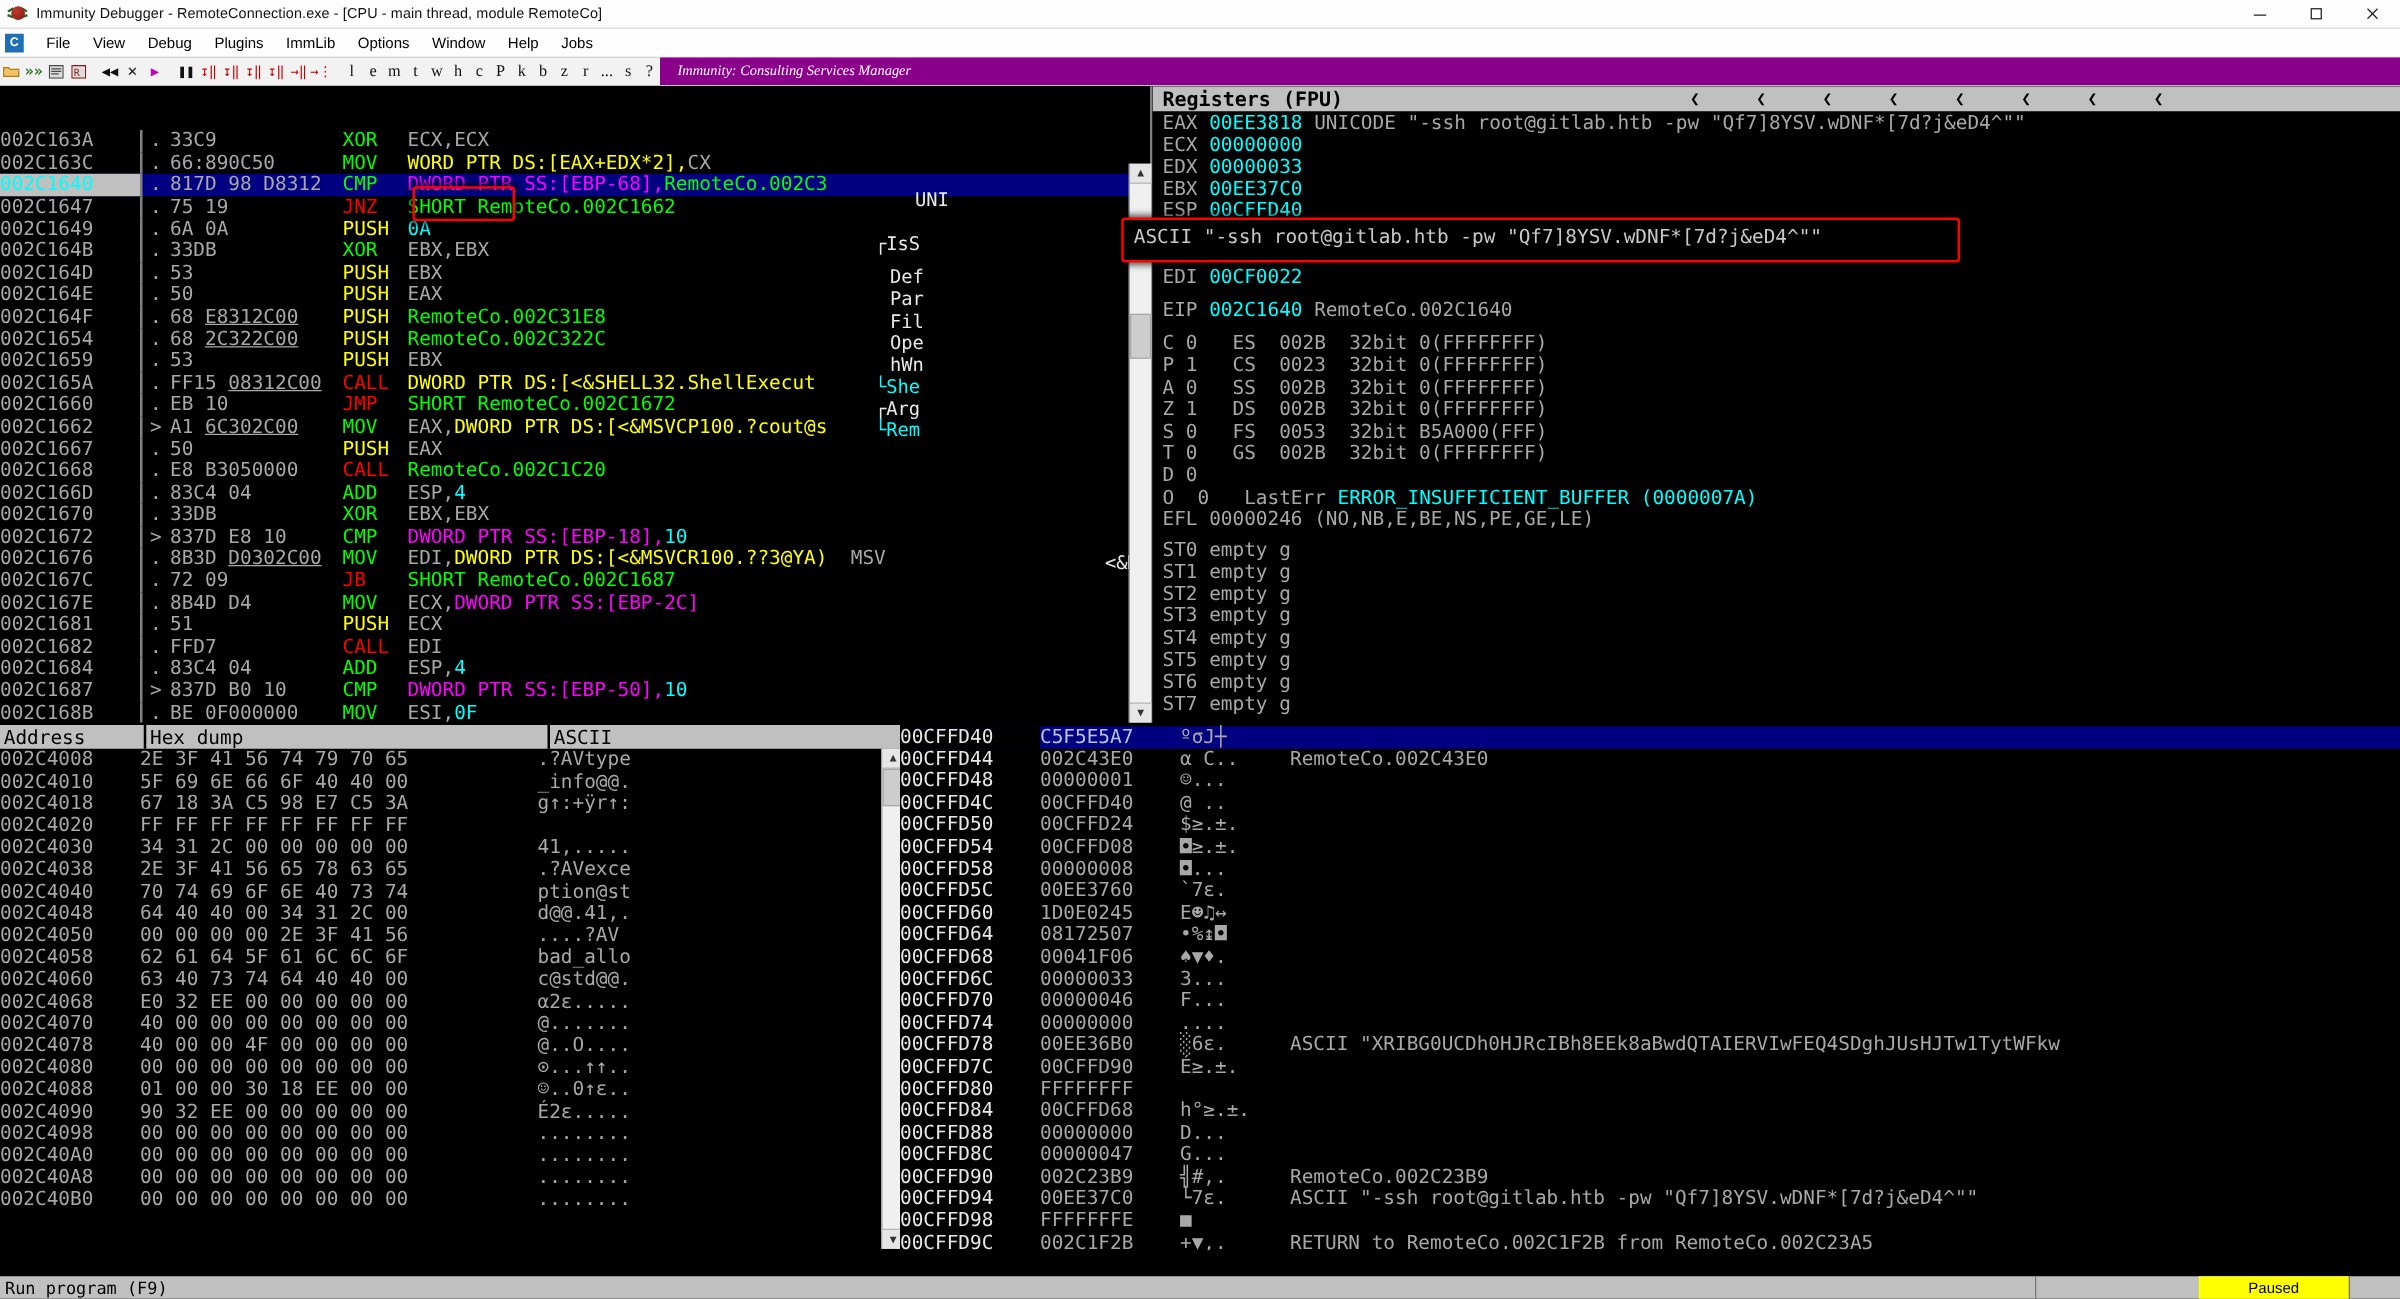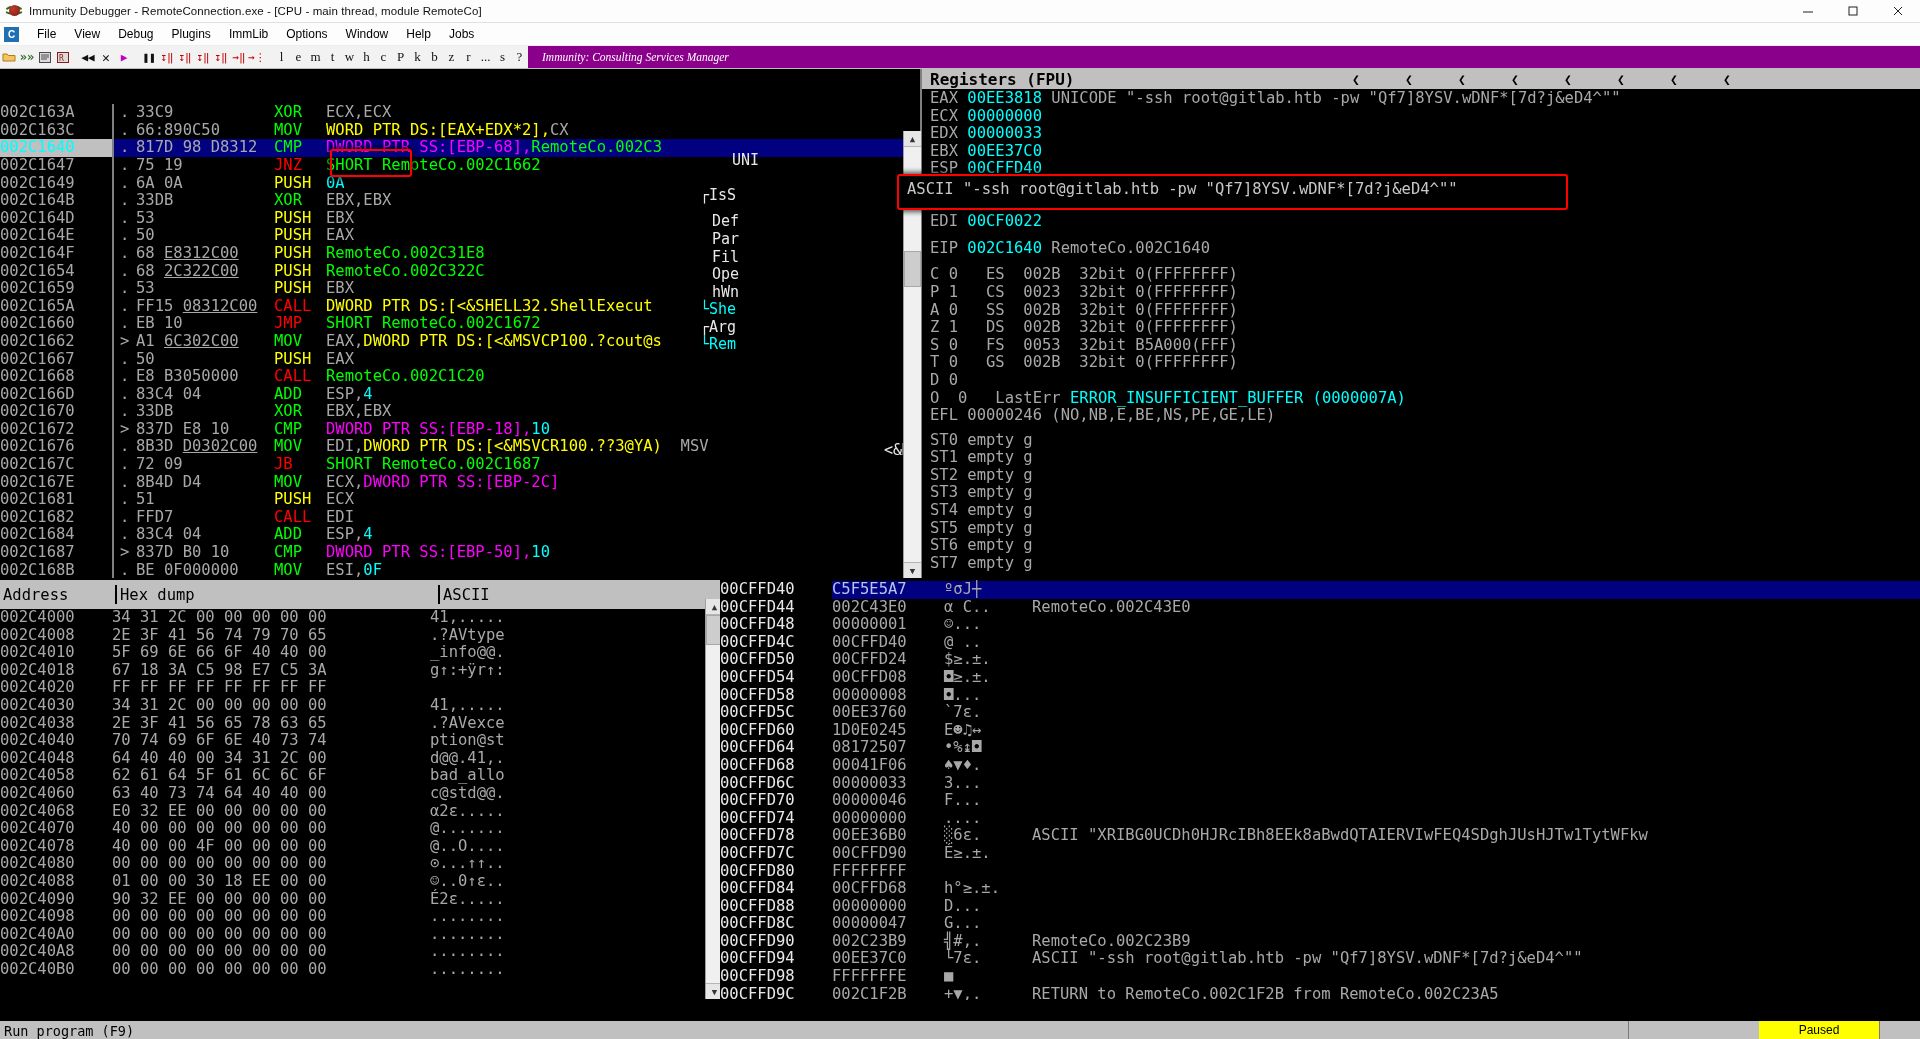--- a/index.html
+++ b/index.html
@@ -68,21 +68,21 @@
   
   #regs{left:922px;top:0;width:998px;height:509px;}
   .reg-hdr{height:20px;background:#c0c0c0;color:#000;font-family:"DejaVu Sans Mono",monospace;
      font-size:16px;font-weight:bold;display:flex;align-items:center;padding-left:8px;position:relative;}
   .reg-hdr .chev{position:absolute;font-size:13px;color:#000;font-weight:bold;}
   .reg-line{height:17.6px;white-space:pre;font-size:15.5px;}
   .redbox{position:absolute;border:2px solid #ff0000;border-radius:3px;box-shadow:0 0 5px 2px rgba(0,0,0,.65);}
 
   
   #dump{left:0;top:511px;width:800px;height:420px;border-right:2px solid #808080;}
-  .dump-hdr{height:29px;background:#c0c0c0;color:#000;font-size:15.5px;display:flex;align-items:center;
+  .dump-hdr{height:19px;background:#c0c0c0;color:#000;font-size:15.5px;display:flex;align-items:center;
      font-family:"DejaVu Sans Mono",monospace;white-space:pre;}
   .dump-hdr span{border-right:2px solid #000;height:19px;display:flex;align-items:center;padding-left:3px;}
   .dump-row{height:17.6px;color:#a8a8a8;font-size:15.5px;white-space:pre;}
   .dump-row .dcol-a{display:inline-block;width:112px;}
   .dump-row .dcol-h{display:inline-block;width:318px;}
   .dump-row .dcol-s{display:inline-block;}
 
   
   #stack{left:720px;top:511px;width:1200px;height:420px;}
   .stk-row{height:17.6px;font-size:15.5px;white-space:pre;color:#a8a8a8;}
@@ -265,29 +265,29 @@
     <div class="mono" style="color:#c8c8c8;padding:5px 0 0 8px;font-size:15.5px;">ASCII "-ssh root@gitlab.htb -pw "Qf7]8YSV.wDNF*[7d?j&amp;eD4^""</div>
   </div>
 
   <div class="panel" id="dump">
     <div class="dump-hdr">
       <span style="width:112px">Address</span>
       <span style="width:318px">Hex dump</span>
       <span style="width:300px;border-right:none">ASCII</span>
     </div>
     <div id="dump-rows">
-        <div class="dump-row mono"><span class="dcol-a">002C4000</span><span class="dcol-h">34 31 2C 00 00 00 00 00</span><span class="dcol-s">41,.....</span></div>
         <div class="dump-row mono"><span class="dcol-a">002C4008</span><span class="dcol-h">2E 3F 41 56 74 79 70 65</span><span class="dcol-s">.?AVtype</span></div>
         <div class="dump-row mono"><span class="dcol-a">002C4010</span><span class="dcol-h">5F 69 6E 66 6F 40 40 00</span><span class="dcol-s">_info@@.</span></div>
         <div class="dump-row mono"><span class="dcol-a">002C4018</span><span class="dcol-h">67 18 3A C5 98 E7 C5 3A</span><span class="dcol-s">g↑:+ÿr↑:</span></div>
         <div class="dump-row mono"><span class="dcol-a">002C4020</span><span class="dcol-h">FF FF FF FF FF FF FF FF</span><span class="dcol-s">        </span></div>
         <div class="dump-row mono"><span class="dcol-a">002C4030</span><span class="dcol-h">34 31 2C 00 00 00 00 00</span><span class="dcol-s">41,.....</span></div>
         <div class="dump-row mono"><span class="dcol-a">002C4038</span><span class="dcol-h">2E 3F 41 56 65 78 63 65</span><span class="dcol-s">.?AVexce</span></div>
         <div class="dump-row mono"><span class="dcol-a">002C4040</span><span class="dcol-h">70 74 69 6F 6E 40 73 74</span><span class="dcol-s">ption@st</span></div>
         <div class="dump-row mono"><span class="dcol-a">002C4048</span><span class="dcol-h">64 40 40 00 34 31 2C 00</span><span class="dcol-s">d@@.41,.</span></div>
+        <div class="dump-row mono"><span class="dcol-a">002C4050</span><span class="dcol-h">00 00 00 00 2E 3F 41 56</span><span class="dcol-s">....?AV</span></div>
         <div class="dump-row mono"><span class="dcol-a">002C4058</span><span class="dcol-h">62 61 64 5F 61 6C 6C 6F</span><span class="dcol-s">bad_allo</span></div>
         <div class="dump-row mono"><span class="dcol-a">002C4060</span><span class="dcol-h">63 40 73 74 64 40 40 00</span><span class="dcol-s">c@std@@.</span></div>
         <div class="dump-row mono"><span class="dcol-a">002C4068</span><span class="dcol-h">E0 32 EE 00 00 00 00 00</span><span class="dcol-s">α2ε.....</span></div>
         <div class="dump-row mono"><span class="dcol-a">002C4070</span><span class="dcol-h">40 00 00 00 00 00 00 00</span><span class="dcol-s">@.......</span></div>
         <div class="dump-row mono"><span class="dcol-a">002C4078</span><span class="dcol-h">40 00 00 4F 00 00 00 00</span><span class="dcol-s">@..O....</span></div>
         <div class="dump-row mono"><span class="dcol-a">002C4080</span><span class="dcol-h">00 00 00 00 00 00 00 00</span><span class="dcol-s">⊙...↑↑..</span></div>
         <div class="dump-row mono"><span class="dcol-a">002C4088</span><span class="dcol-h">01 00 00 30 18 EE 00 00</span><span class="dcol-s">☺..0↑ε..</span></div>
         <div class="dump-row mono"><span class="dcol-a">002C4090</span><span class="dcol-h">90 32 EE 00 00 00 00 00</span><span class="dcol-s">É2ε.....</span></div>
         <div class="dump-row mono"><span class="dcol-a">002C4098</span><span class="dcol-h">00 00 00 00 00 00 00 00</span><span class="dcol-s">........</span></div>
         <div class="dump-row mono"><span class="dcol-a">002C40A0</span><span class="dcol-h">00 00 00 00 00 00 00 00</span><span class="dcol-s">........</span></div>

